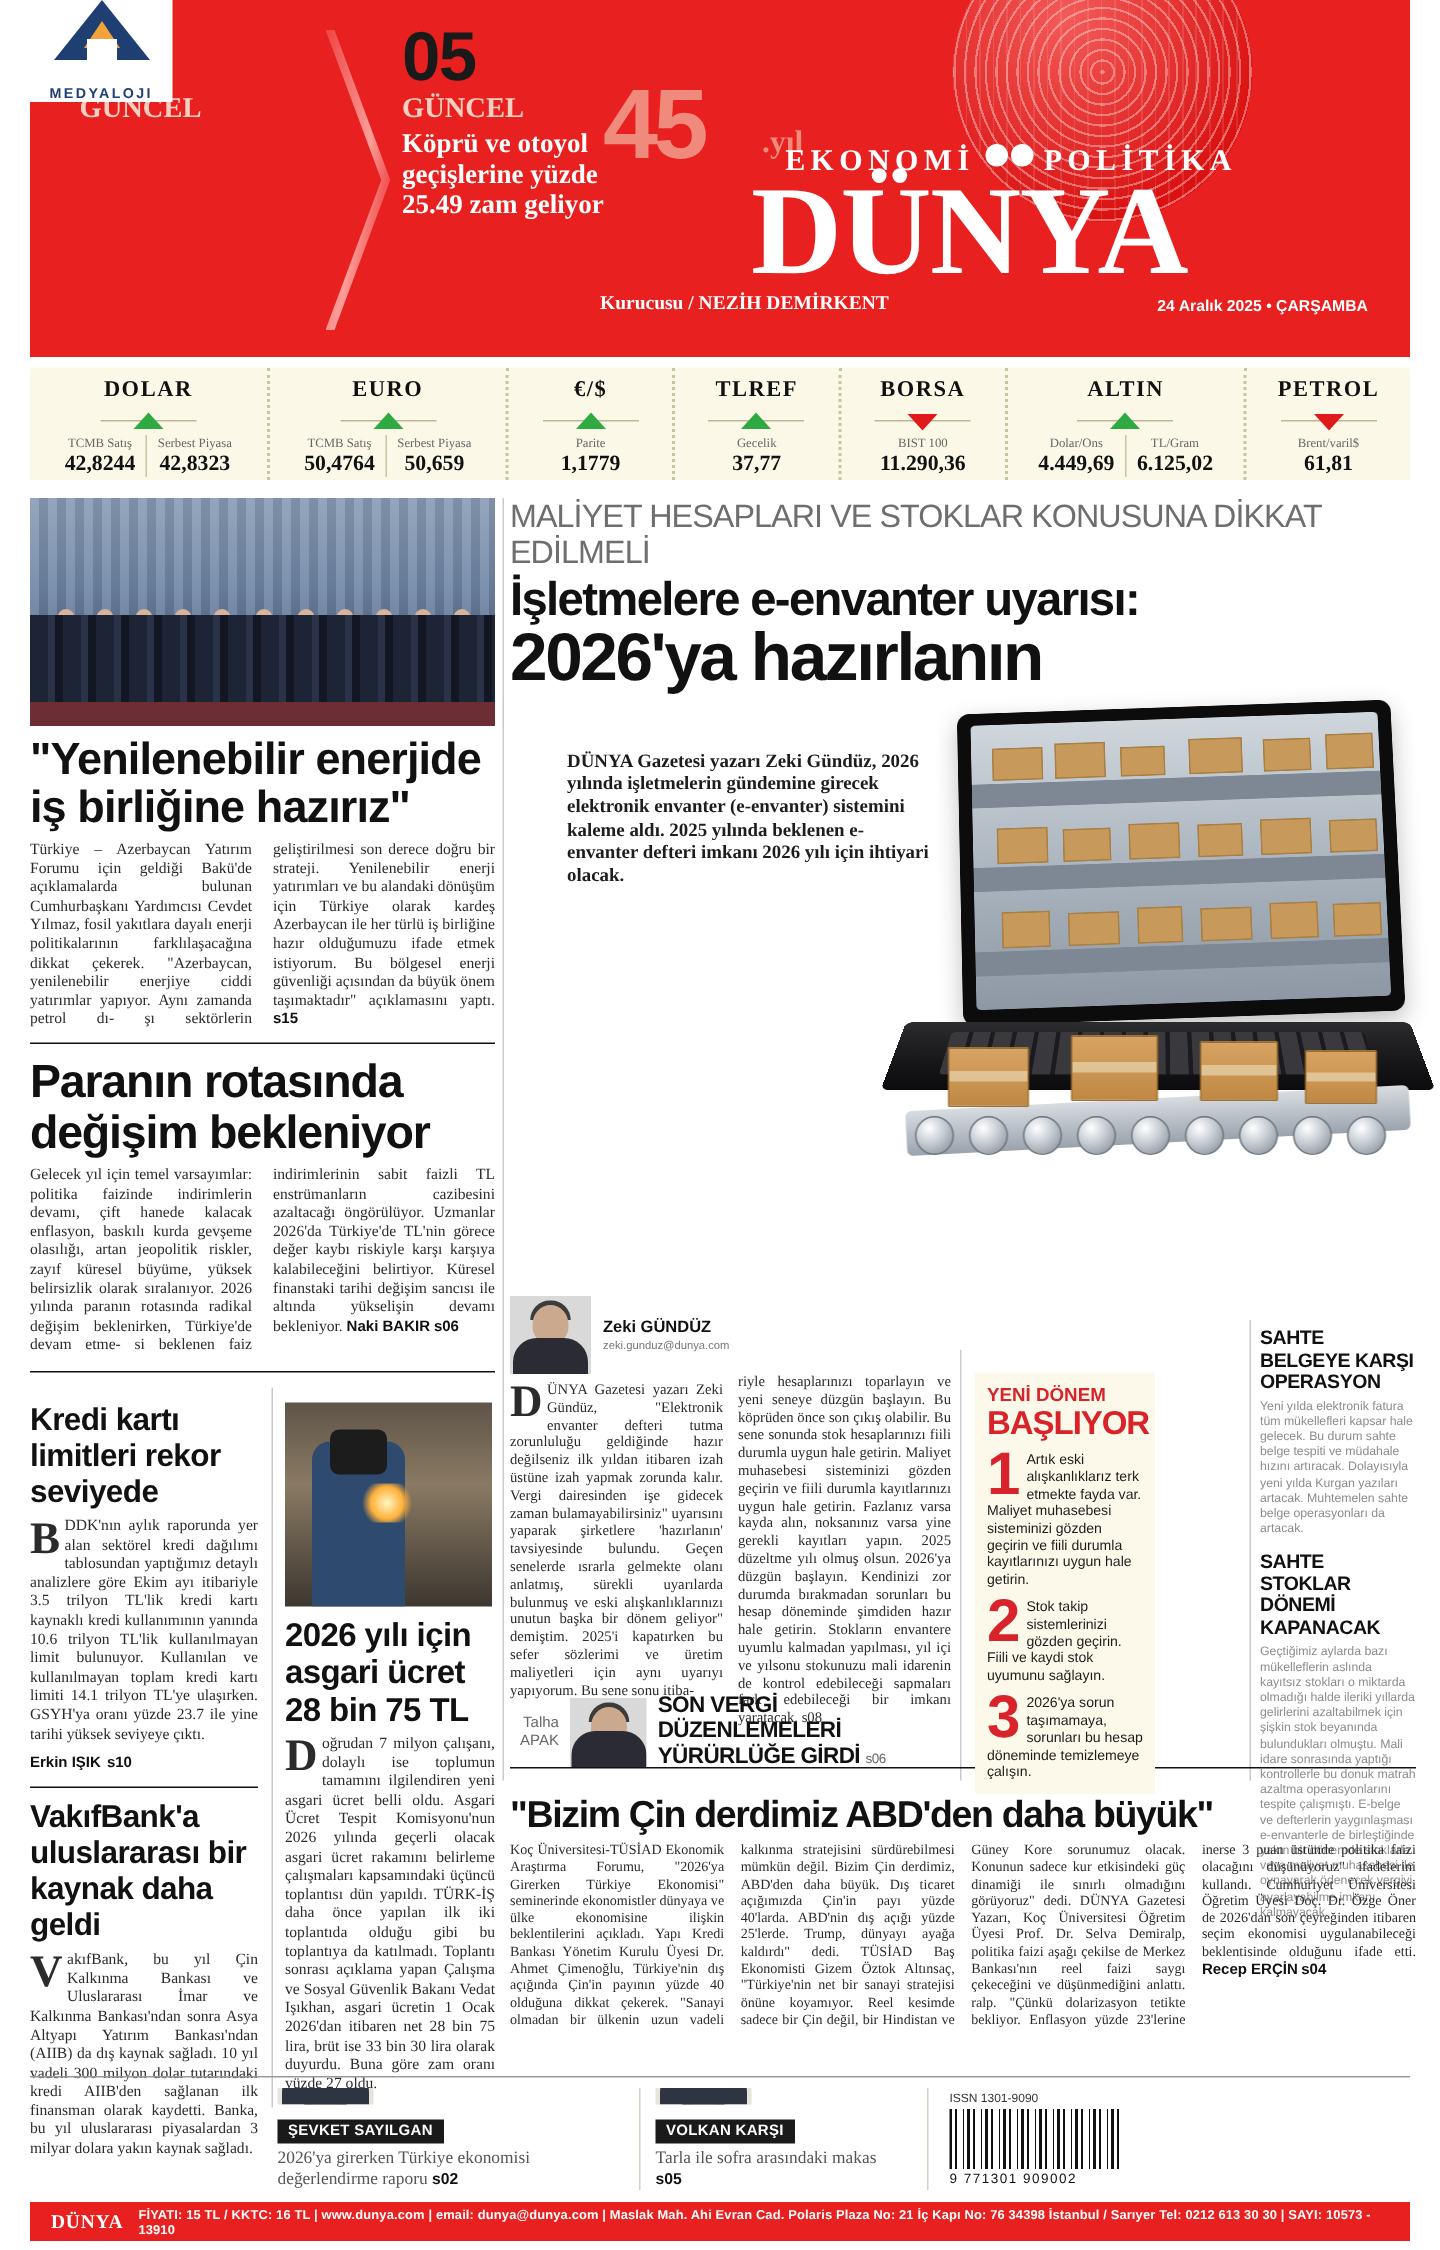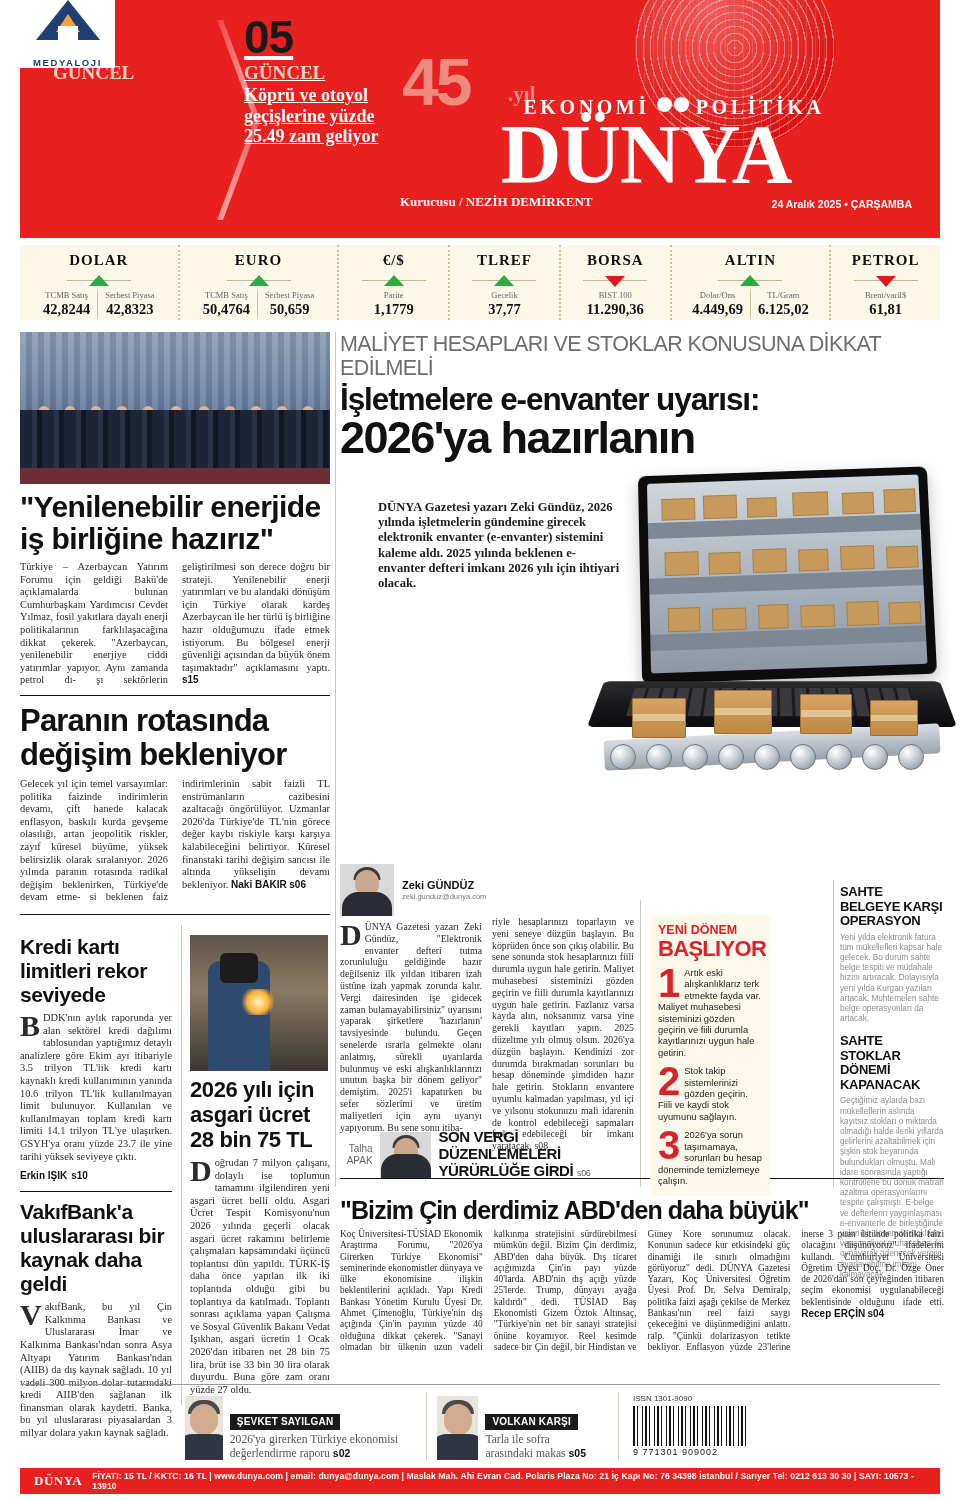--- a/index.html
+++ b/index.html
@@ -33,21 +33,21 @@
   }
   .promo .kicker {
     font-family:"Liberation Serif", serif; font-weight:bold;
     font-size:19px; line-height:22px; color:#f7cfc2; margin-top:2px;
   }
   .promo .ptext {
     font-family:"Liberation Serif", serif; font-weight:bold;
     font-size:18px; line-height:20.5px; color:#fff; margin-top:1px;
   }
   #promo-1 { left:33px; width:150px; }
-  #promo-2 { left:224px; width:140px;text-decoration:underline; }
+  #promo-2 { left:248px; width:140px; }
 
   
   .medyaloji {
     position:absolute; left:20px; top:0px; width:95px; height:68px;
     background:#ffffff; z-index:6;
     display:flex; flex-direction:column; align-items:center; justify-content:space-between;
   }
   .medyaloji .mk { width:64px; height:40px; position:relative; }
   .medyaloji .mk .tri-o {
     position:absolute; left:0; top:0; width:0; height:0;
@@ -268,21 +268,21 @@
   .rnc-p { font-family:"Liberation Sans", sans-serif; font-size:8.2px; line-height:10.2px; color:#8c8c8c; margin-top:4px; }
 
   
   .bot { position:absolute; left:340px; top:1196px; width:604px; }
   .bot-h { font-family:"Liberation Sans", sans-serif; font-weight:bold; font-size:25px; line-height:28px; color:#111; letter-spacing:-0.9px; }
   .bot-cols { column-count:4; column-gap:11px; font-family:"Liberation Serif", serif;
     font-size:9.4px; line-height:11.3px; text-align:justify; color:#2b2b2b; margin-top:5px; }
 
   
   .strip { position:absolute; left:185px; top:1392px; width:755px; height:68px; display:flex; gap:0; }
-  .cbox { display:flex; align-items:flex-end; gap:7px; padding-right:24px; border-right:1px solid #d4d0c0; }
+  .cbox { display:flex; align-items:flex-start; gap:7px; padding-right:24px; border-right:1px solid #d4d0c0;flex-direction:column; }
   .cimg { width:64px; height:64px; overflow:hidden; position:relative; background:#e7e4db; }
   .cimg .ch { position:absolute; left:50%; top:8px; transform:translateX(-50%); width:28px; height:31px;
     border-radius:50% 50% 46% 46%; background:#d2ac8e; }
   .cimg .chair { position:absolute; left:50%; top:4px; transform:translateX(-50%); width:32px; height:14px;
     border-radius:16px 16px 0 0; background:#4a4a4a; }
   .cimg .cb { position:absolute; left:50%; bottom:0; transform:translateX(-50%); width:58px; height:26px;
     border-radius:18px 18px 0 0; background:#2e3440; }
   .cname { display:inline-block; background:#1a1a1a; color:#fff; font-family:"Liberation Sans", sans-serif;
     font-weight:bold; font-size:10px; padding:2px 7px 3px; letter-spacing:.2px; }
   .cdesc { font-family:"Liberation Serif", serif; font-size:11.6px; line-height:13.4px; color:#555; margin-top:3px; }

